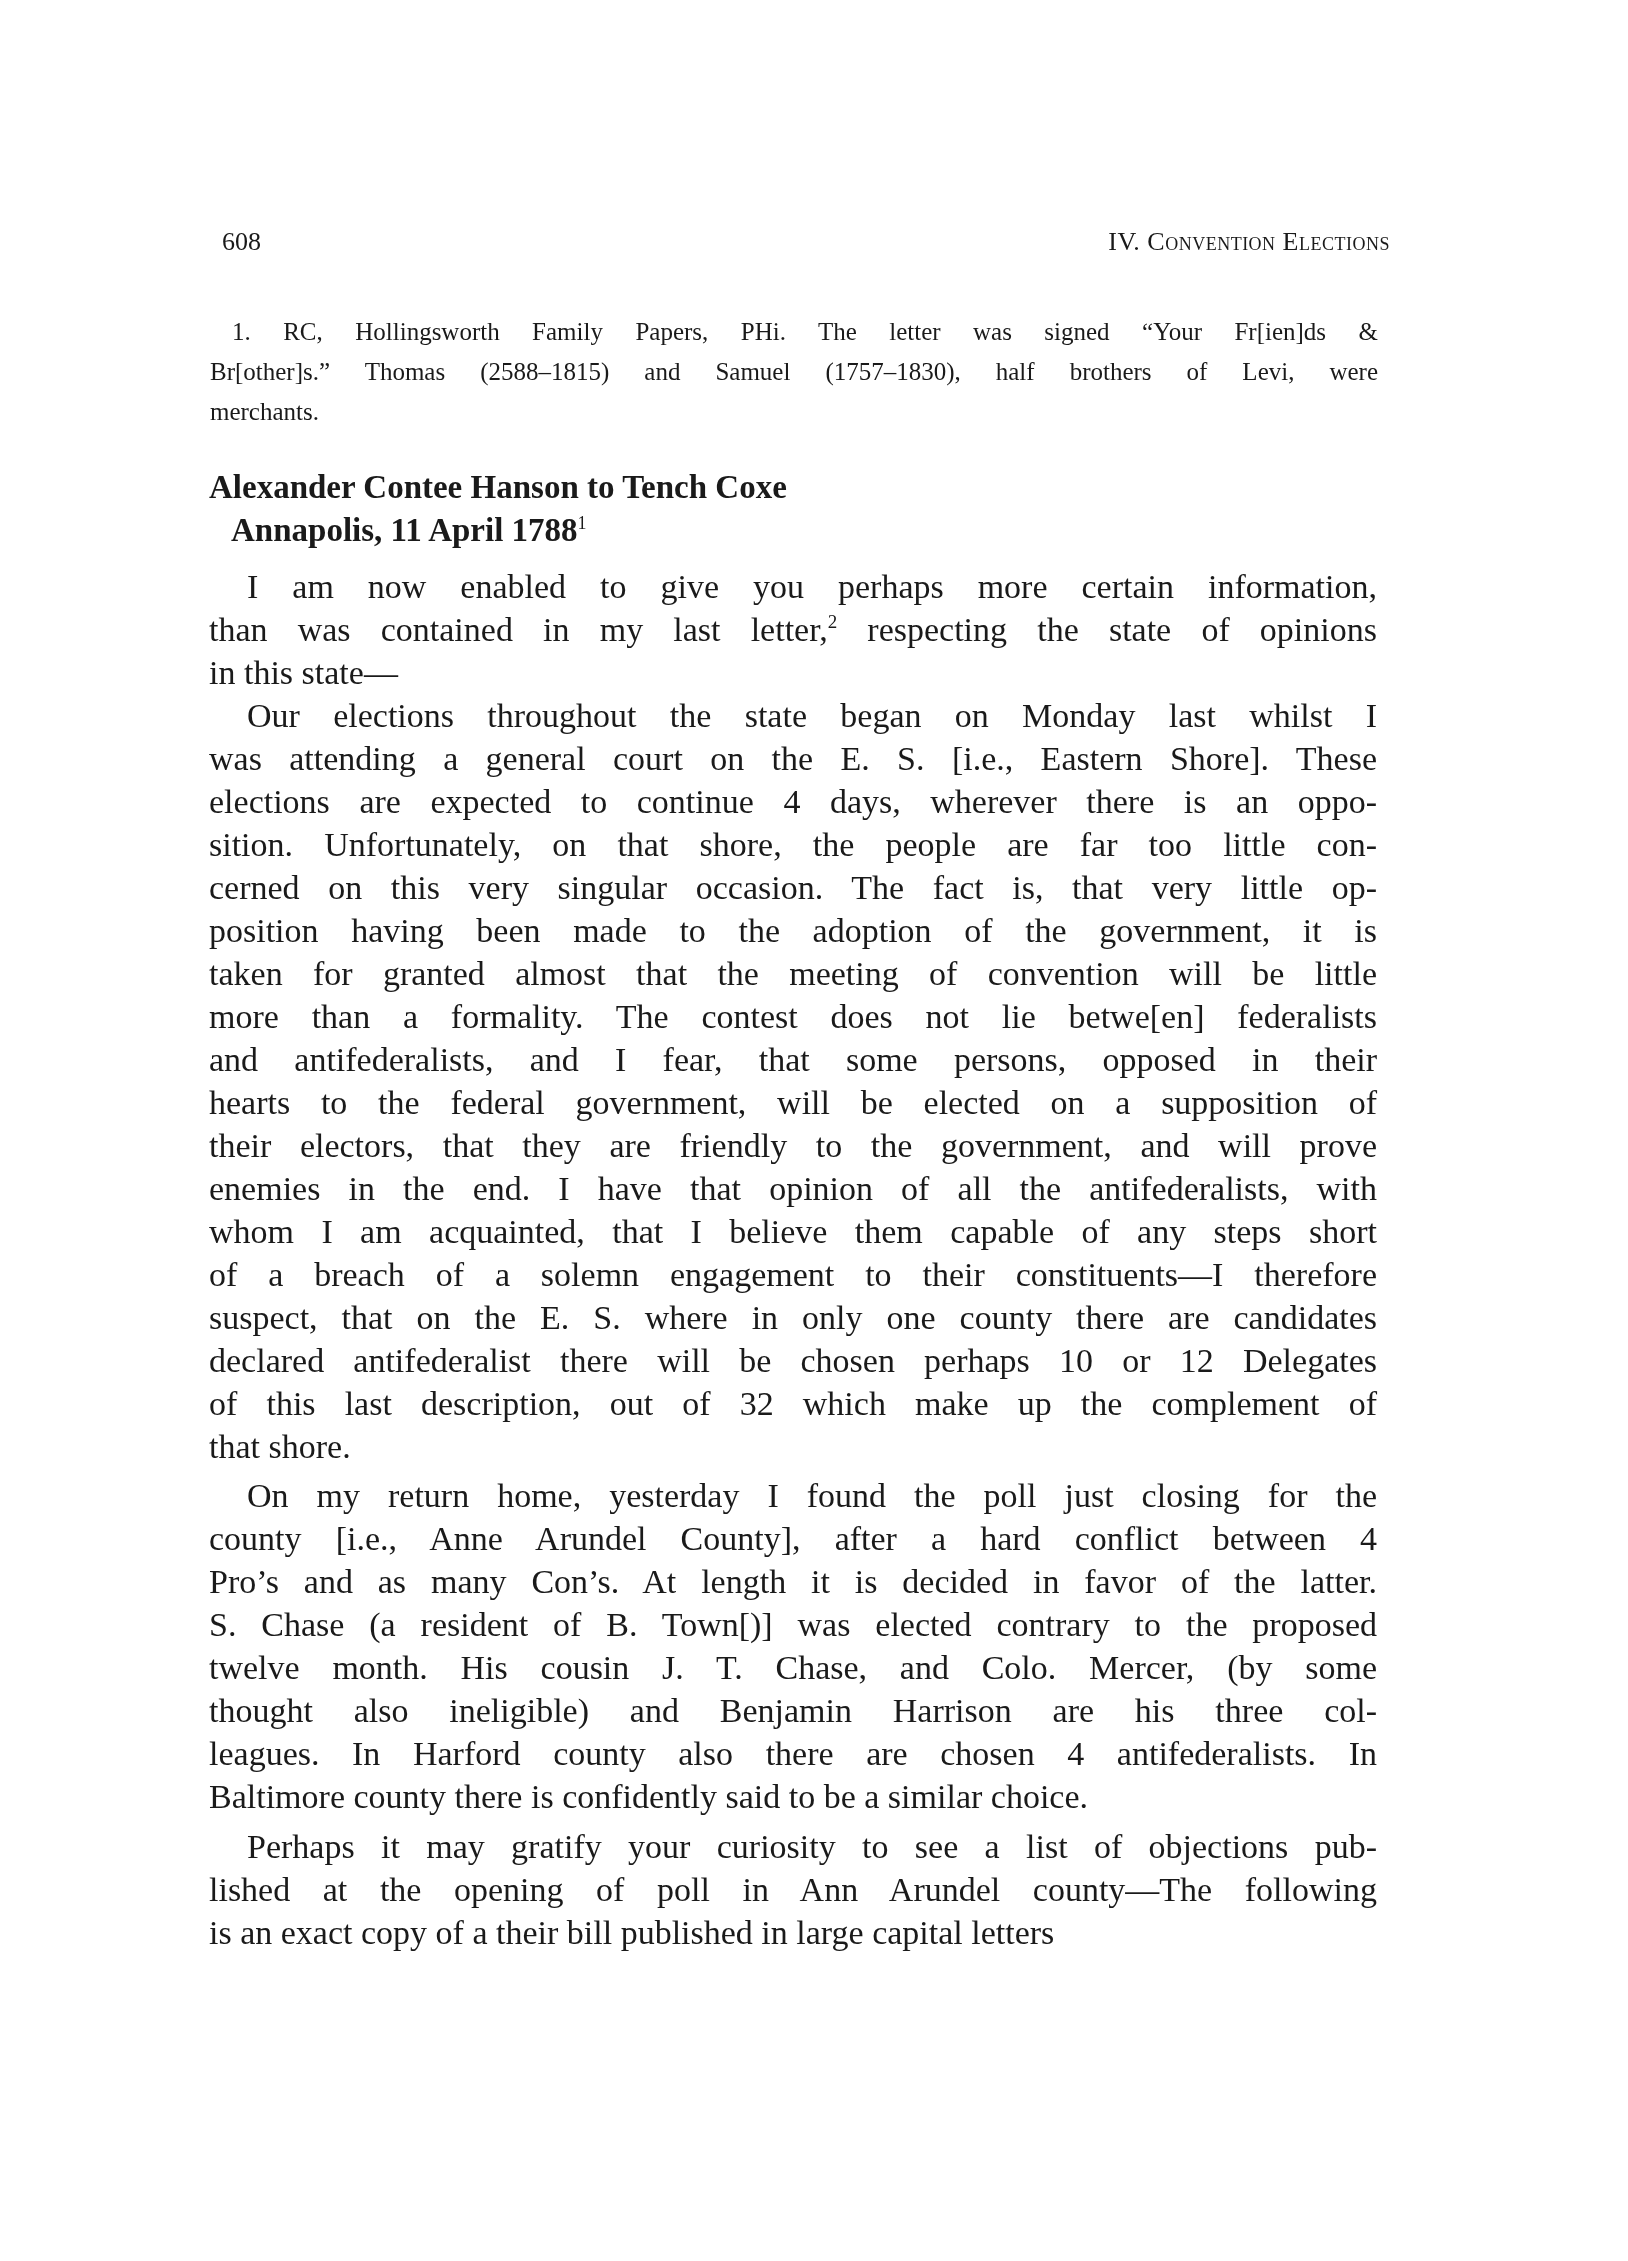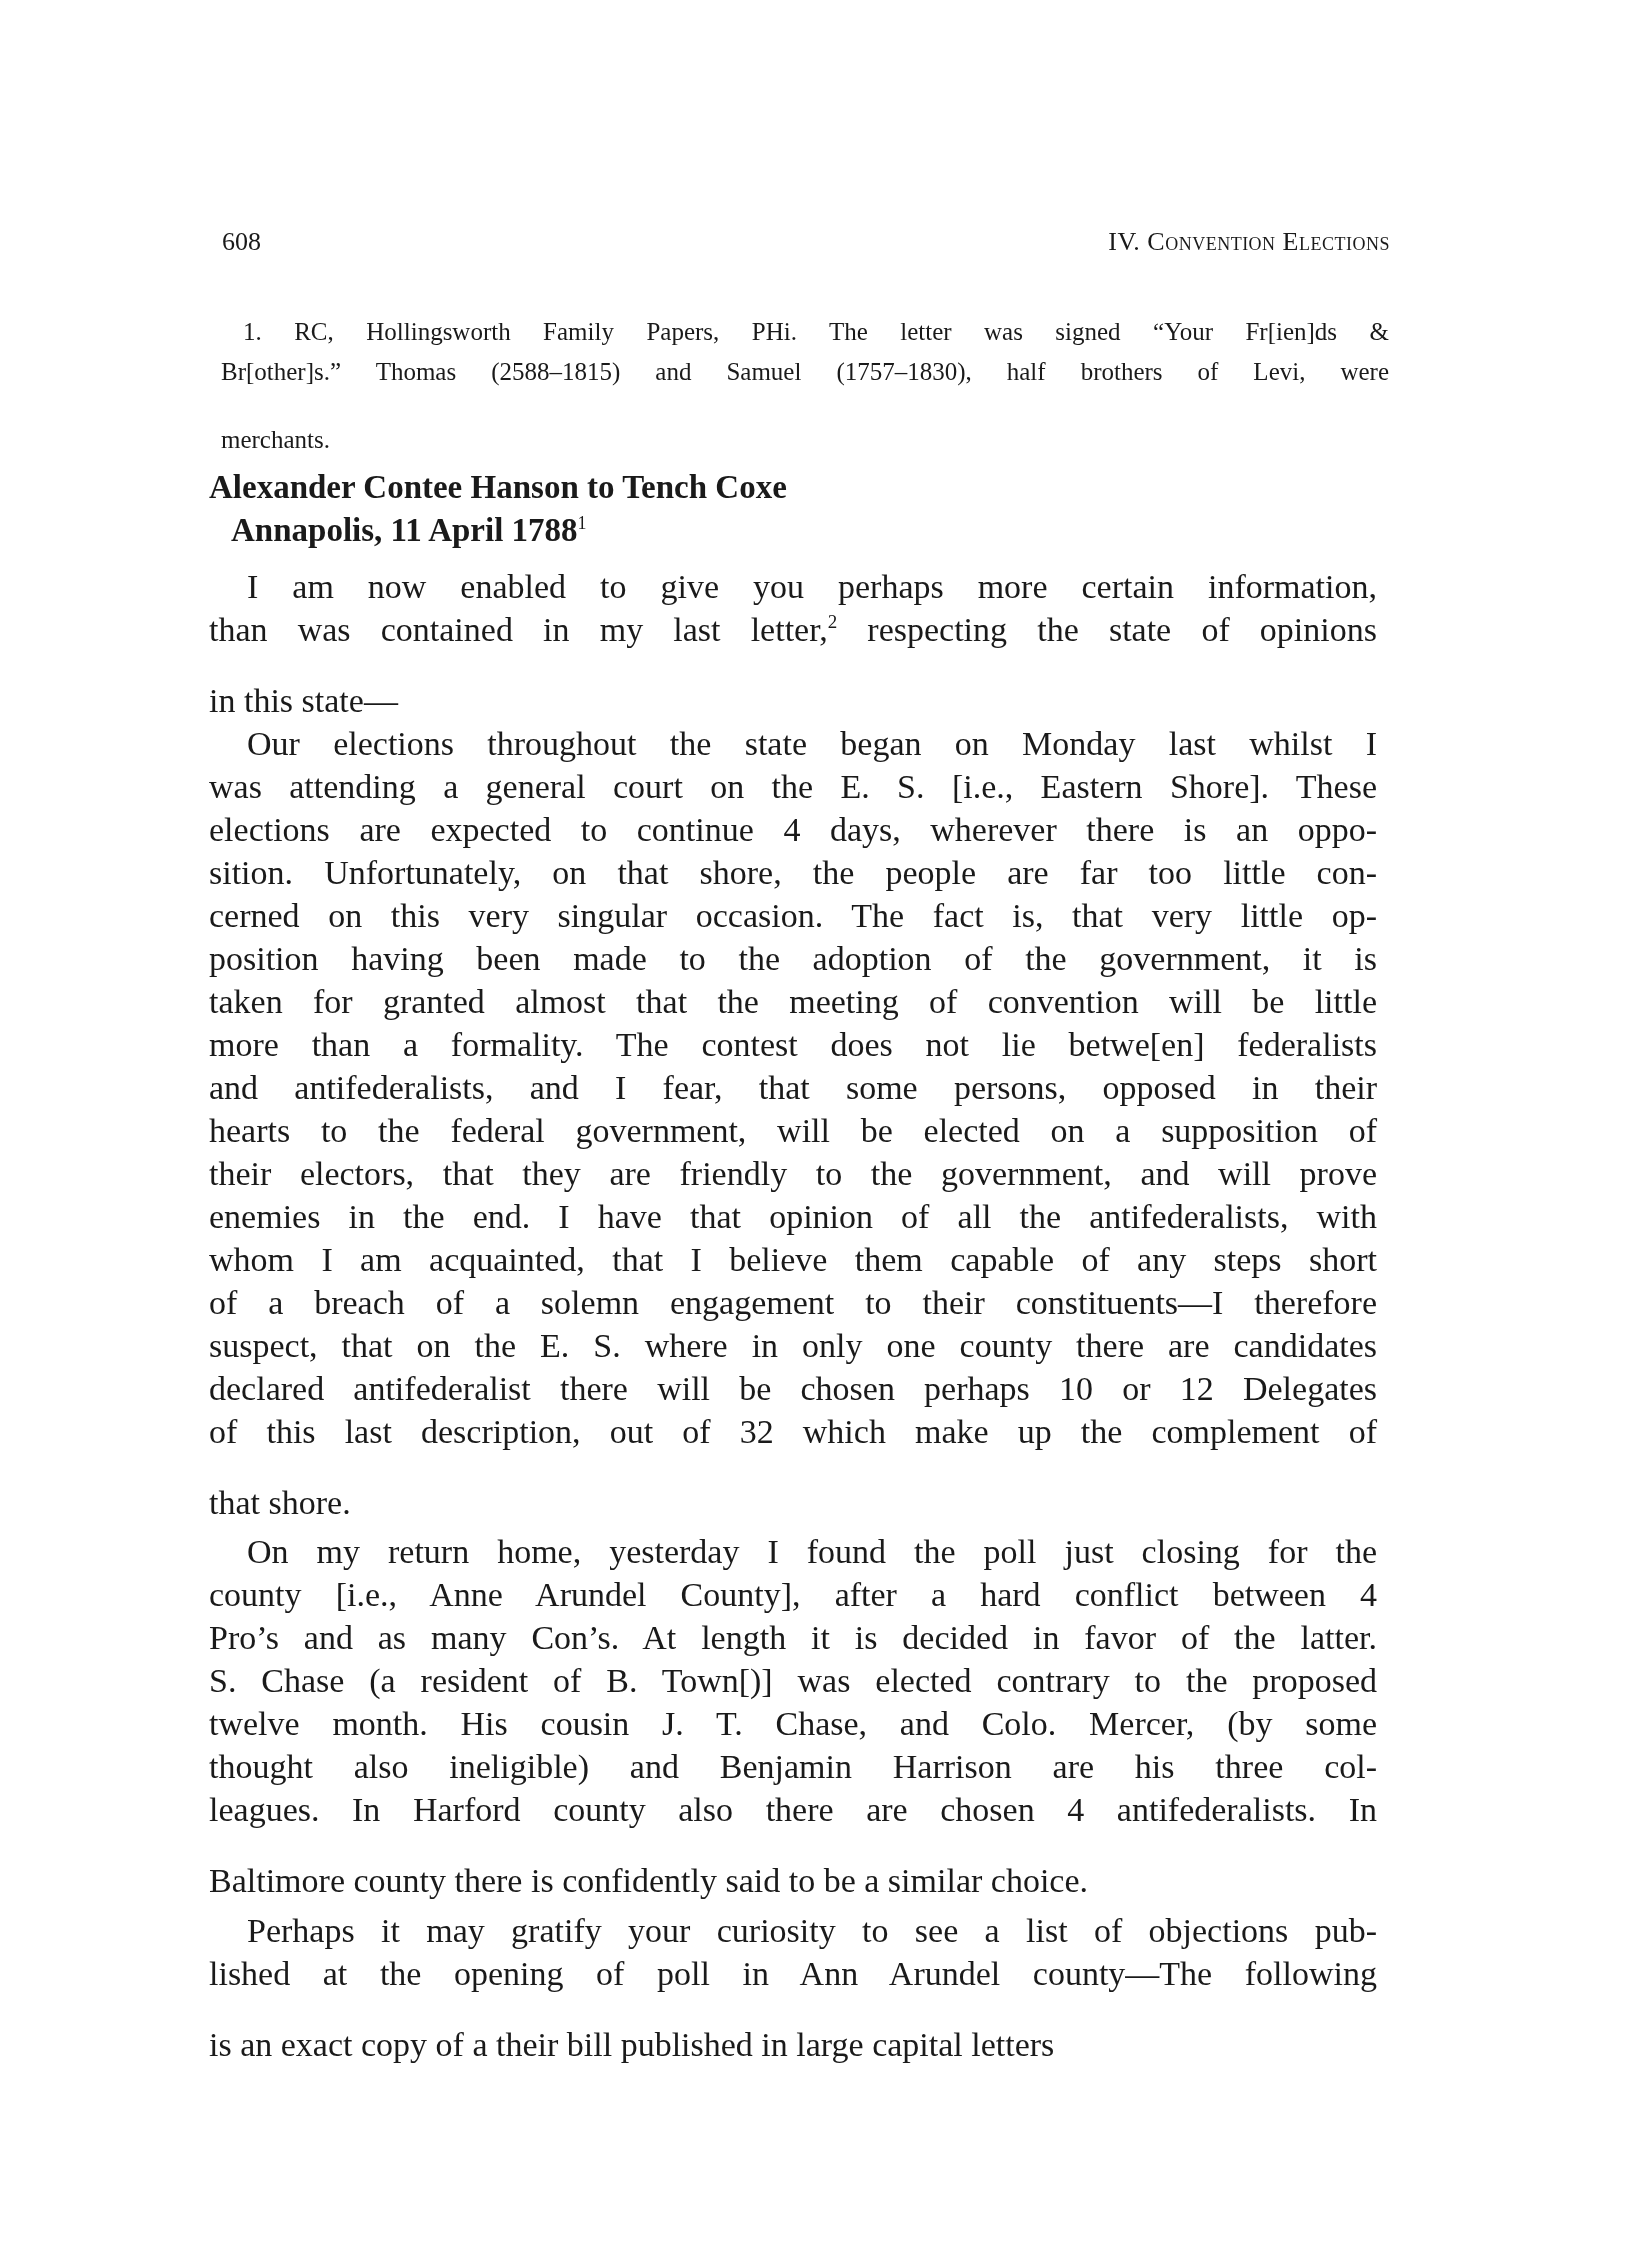--- a/index.html
+++ b/index.html
@@ -3,31 +3,31 @@
 <meta charset="utf-8">
 <style>
   html, body { margin: 0; padding: 0; background: #ffffff; }
   body { width: 1628px; height: 2442px; position: relative; overflow: hidden;
          font-family: "Liberation Serif", "DejaVu Serif", serif; color: #1a1a1a; }
   .page { position: absolute; left: 209px; top: 0; width: 1168px; }
   .running-head { position: absolute; top: 221px; left: 13px; width: 1168px; height: 41px;
                   font-size: 26px; line-height: 41px; text-decoration: underline; }
   .running-head .pn { position: absolute; left: 0; top: 0; }
   .running-head .sec { position: absolute; right: 0; top: 0; font-variant: small-caps; letter-spacing: 0.5px; }
-  .footnotes { position: absolute; top: 312px; left: 12px; width: 1168px;
+  .footnotes { position: absolute; top: 312px; left: 1px; width: 1168px;
                font-size: 25px; line-height: 40px; text-align: justify; }
   .doc-title { position: absolute; top: 466px; left: 0; width: 1168px;
                font-weight: bold; font-size: 33px; line-height: 43px; }
   .doc-title .dateline { padding-left: 22px; display: block; }
   .doc-title sup { font-size: 18px; font-weight: normal; vertical-align: 11.8px; line-height: 0; }
   .body-text { position: absolute; top: 565px; left: 0; width: 1168px;
                font-size: 34px; line-height: 43px; text-align: justify; hyphens: manual; }
   .body-text sup { font-size: 19px; vertical-align: 12.7px; line-height: 0; }
   .line { display: block; text-align: justify; text-align-last: justify; white-space: nowrap; }
-  .line.last { text-align-last: left; margin-top: 28px; }
+  .line.last { text-align-last: left; }
 </style>
 </head>
 <body>
 
 <div class="page">
 
   <div class="running-head">
     <span class="pn">608</span>
     <span class="sec">IV. Convention Elections</span>
   </div>

